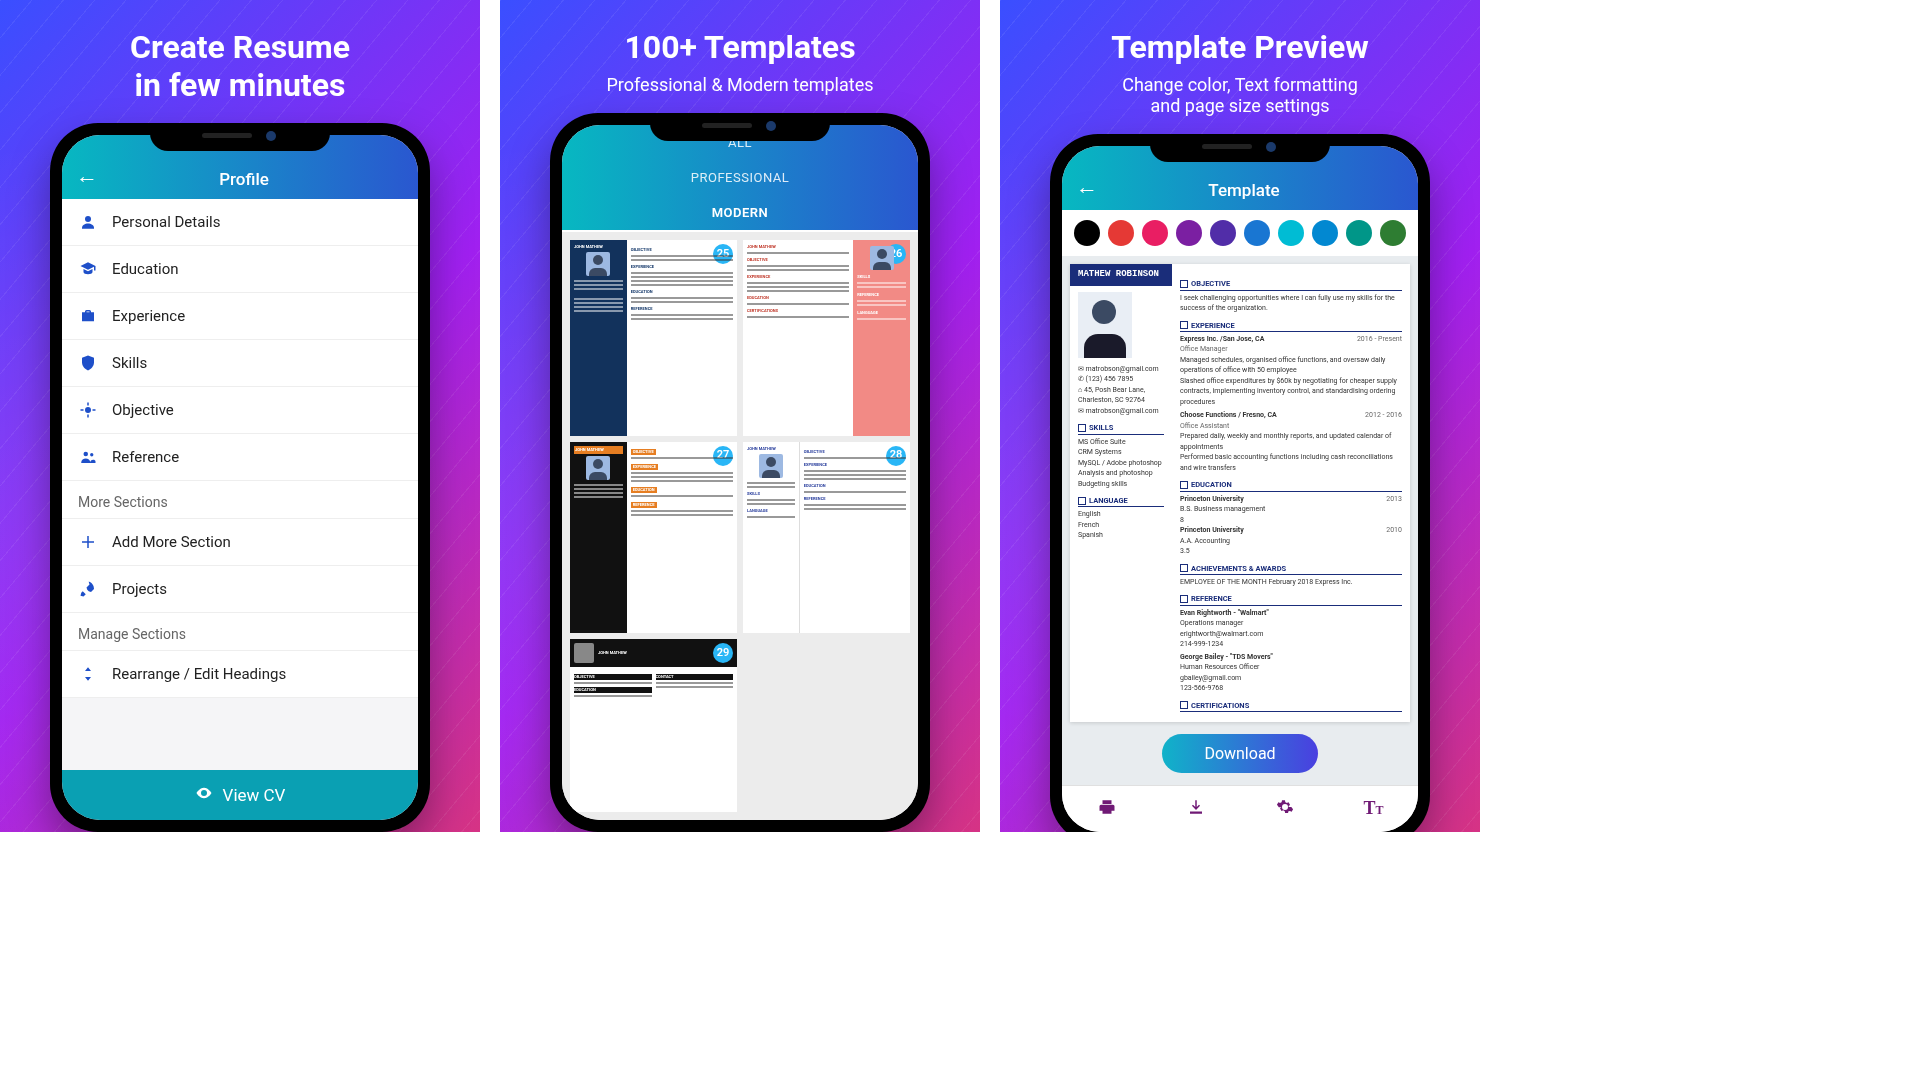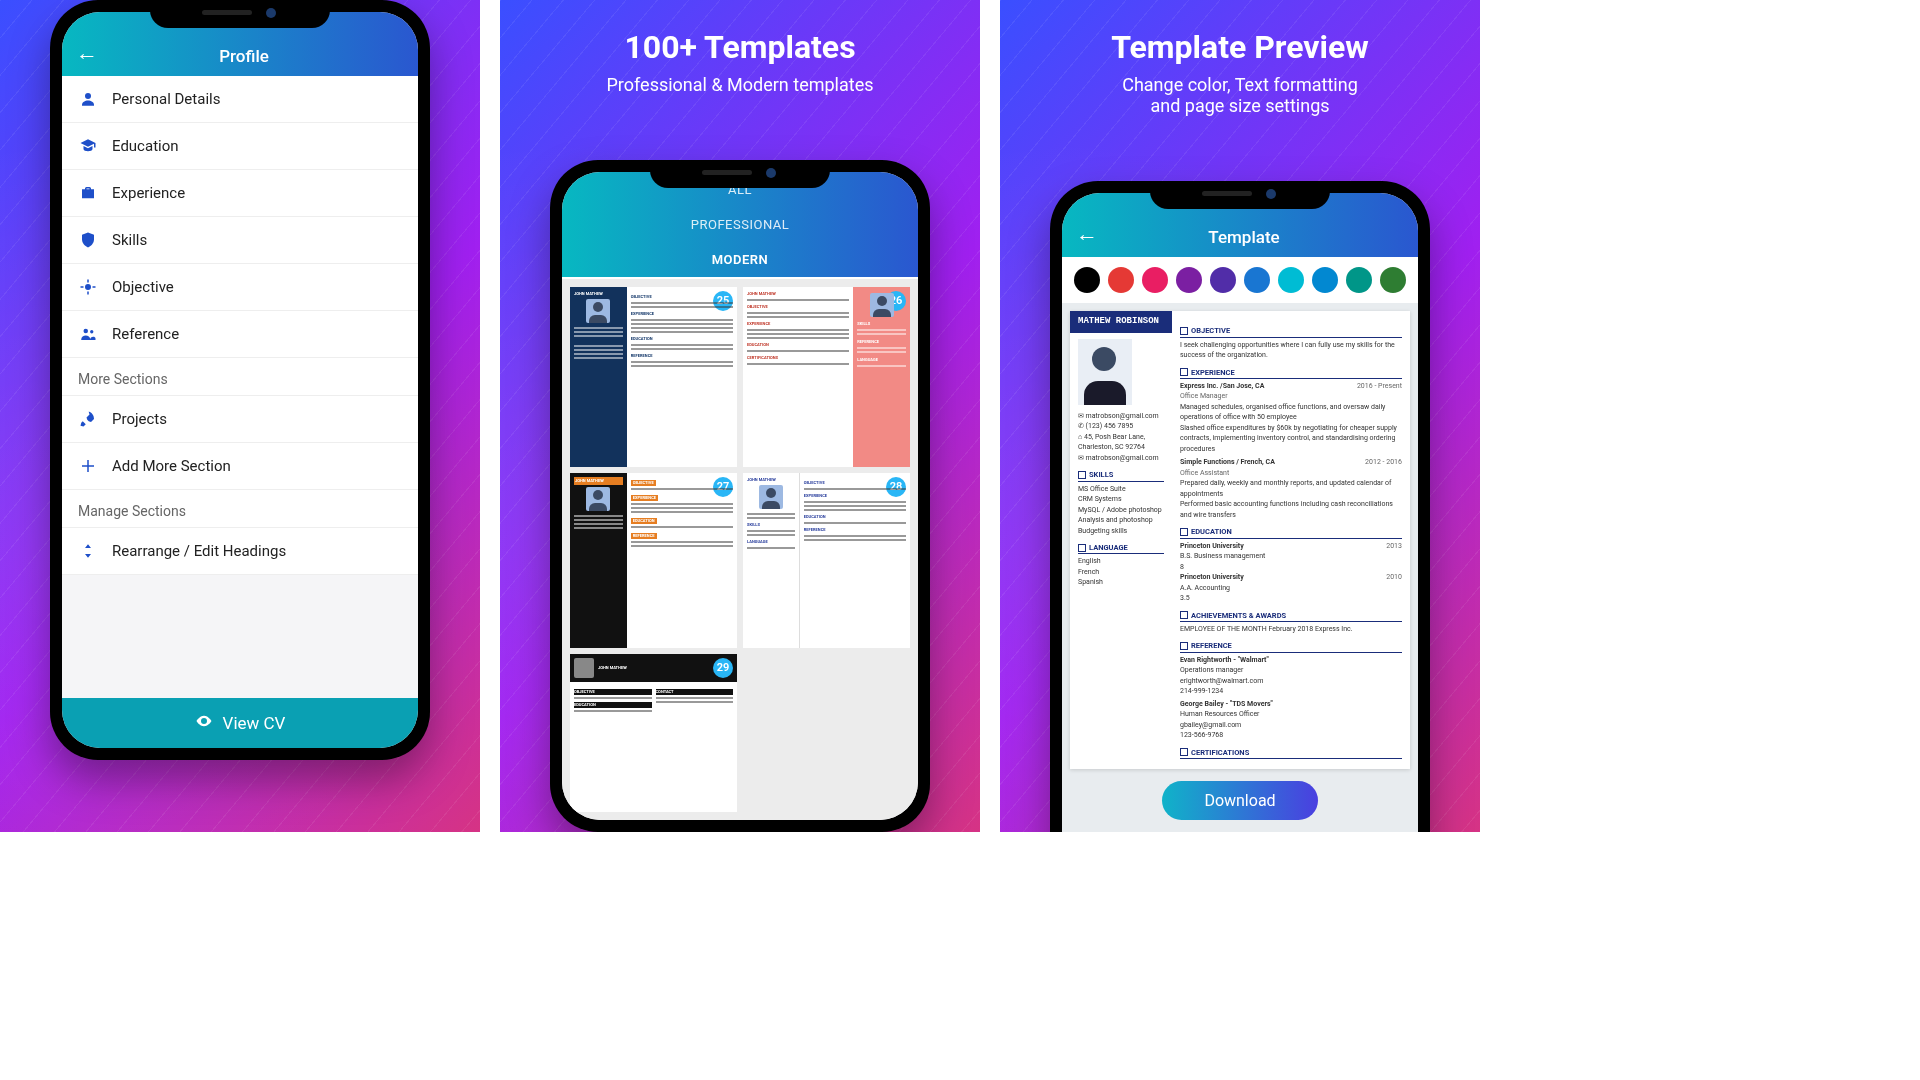--- a/index.html
+++ b/index.html
@@ -2,21 +2,21 @@
 <html><head>
 <meta charset="utf-8">
 <style>
 * { box-sizing: border-box; margin: 0; padding: 0; }
 body { font-family: -apple-system, "Segoe UI", Roboto, Arial, sans-serif; width: 1480px; height: 832px; overflow: hidden; }
 .stage { display: flex; width: 100%; height: 100%; }
 .panel { flex: 1; position: relative; background: linear-gradient(135deg, #3a4fff 0%, #a020f0 55%, #d63384 100%); display: flex; flex-direction: column; align-items: center; overflow: hidden; }
 .panel::before { content: ""; position: absolute; inset: 0; background:
   repeating-linear-gradient(130deg, rgba(255,255,255,.07) 0 1px, transparent 1px 24px),
   radial-gradient(circle at 15% 65%, rgba(255,255,255,.08), transparent 60%); pointer-events: none; }
-.panel + .panel { margin-left: 20px; gap: 47px; }
+.panel + .panel { margin-left: 20px; }
 .panel-head { text-align: center; color: #fff; padding: 28px 16px 18px; z-index: 1; }
 .panel-head h1 { font-size: 32px; font-weight: 700; line-height: 1.2; }
 .panel-head p { font-size: 18px; margin-top: 8px; font-weight: 400; }
 
 .phone { position: relative; width: 380px; height: 760px; background: #000; border-radius: 48px; padding: 12px; z-index: 1; box-shadow: 0 20px 40px rgba(0,0,0,.35); }
 .phone::before { content: ""; position: absolute; top: 0; left: 50%; transform: translateX(-50%); width: 180px; height: 28px; background: #000; border-radius: 0 0 18px 18px; z-index: 3; }
 .notch-dot { position: absolute; top: 8px; left: 50%; transform: translateX(26px); width: 10px; height: 10px; background: #1b3a6b; border-radius: 50%; z-index: 4; }
 .notch-bar { position: absolute; top: 10px; left: 50%; transform: translateX(-38px); width: 50px; height: 5px; background: #222; border-radius: 4px; z-index: 4; }
 .screen { width: 100%; height: 100%; background: #f5f5f7; border-radius: 38px; overflow: hidden; display: flex; flex-direction: column; }
 
@@ -70,20 +70,23 @@
 .tool-row { display: flex; background: #fff; border-top: 1px solid #e0e0e0; }
 .tool-row .tbtn { flex: 1; text-align: center; padding: 12px 0; color: #701a75; font-size: 18px; }
 svg { width: 18px; height: 18px; }
 </style>
 </head>
 <body>
 
 <div class="stage">
 
   <div class="panel">
+    <div class="panel-head">
+      <h1><span>Create Resume</span><br><span>in few minutes</span></h1>
+    </div>
     <div class="phone">
       <div class="notch-bar"></div>
         <div class="notch-dot"></div>
       <div class="screen">
         <div class="app-bar">
           <span class="back">←</span>
           <span class="title">Profile</span>
         </div>
         <div class="list">
           <div class="row">
@@ -136,32 +139,32 @@
                   <circle cx="17" cy="9" r="2.2"></circle>
                   <path d="M3 19c0-3 3-5 6-5s6 2 6 5v1H3zM15 19c0-2 1.5-3.5 4-3.5 1.5 0 3 .8 3 2.5V20h-7z"></path>
                 </svg>
               </span>
               <span>Reference</span>
             </div>
           <div class="grp">More Sections</div>
           <div class="row">
               <span class="ico">
                 <svg viewBox="0 0 24 24" fill="currentColor">
+                  <path d="M11 4h2v7h7v2h-7v7h-2v-7H4v-2h7z"></path>
+                </svg>
+              </span>
+              <span>Add More Section</span>
+            </div>
+          <div class="row">
+              <span class="ico">
+                <svg viewBox="0 0 24 24" fill="currentColor">
                   <path d="M13 2c4 1 7 5 7 10l-4 4-3-1-2-2-1-3 4-4c-1-3-1-4-1-4zM5 15l4 4-3 3-4-1 1-4z"></path>
                 </svg>
               </span>
               <span>Projects</span>
-            </div>
-          <div class="row">
-              <span class="ico">
-                <svg viewBox="0 0 24 24" fill="currentColor">
-                  <path d="M11 4h2v7h7v2h-7v7h-2v-7H4v-2h7z"></path>
-                </svg>
-              </span>
-              <span>Add More Section</span>
             </div>
           <div class="grp">Manage Sections</div>
           <div class="row">
               <span class="ico">
                 <svg viewBox="0 0 24 24" fill="currentColor">
                   <path d="M12 3l4 5H8zM12 21l-4-5h8z"></path>
                 </svg>
               </span>
               <span>Rearrange / Edit Headings</span>
             </div>
@@ -361,21 +364,21 @@
               <div>Spanish</div>
             </div>
             <div class="rcol">
               <div class="sh">OBJECTIVE</div>
               <div>I seek challenging opportunities where I can fully use my skills for the success of the organization.</div>
               <div class="sh">EXPERIENCE</div>
               <div><span class="b">Express Inc. /San Jose, CA</span> <span class="mut" style="float:right">2016 - Present</span></div>
               <div class="mut">Office Manager</div>
               <div>Managed schedules, organised office functions, and oversaw daily operations of office with 50 employee</div>
               <div>Slashed office expenditures by $60k by negotiating for cheaper supply contracts, implementing inventory control, and standardising ordering procedures</div>
-              <div style="margin-top:3px"><span class="b">Simple Functions / French, CA</span> <span class="mut" style="float:right">2012 - 2016</span></div>
+              <div style="margin-top:3px"><span class="b">Choose Functions / Fresno, CA</span> <span class="mut" style="float:right">2012 - 2016</span></div>
               <div class="mut">Office Assistant</div>
               <div>Prepared daily, weekly and monthly reports, and updated calendar of appointments</div>
               <div>Performed basic accounting functions including cash reconciliations and wire transfers</div>
               <div class="sh">EDUCATION</div>
               <div><span class="b">Princeton University</span> <span class="mut" style="float:right">2013</span></div>
               <div>B.S. Business management</div>
                 <div>8</div>
               <div><span class="b">Princeton University</span> <span class="mut" style="float:right">2010</span></div>
               <div>A.A. Accounting</div>
                 <div>3.5</div>

